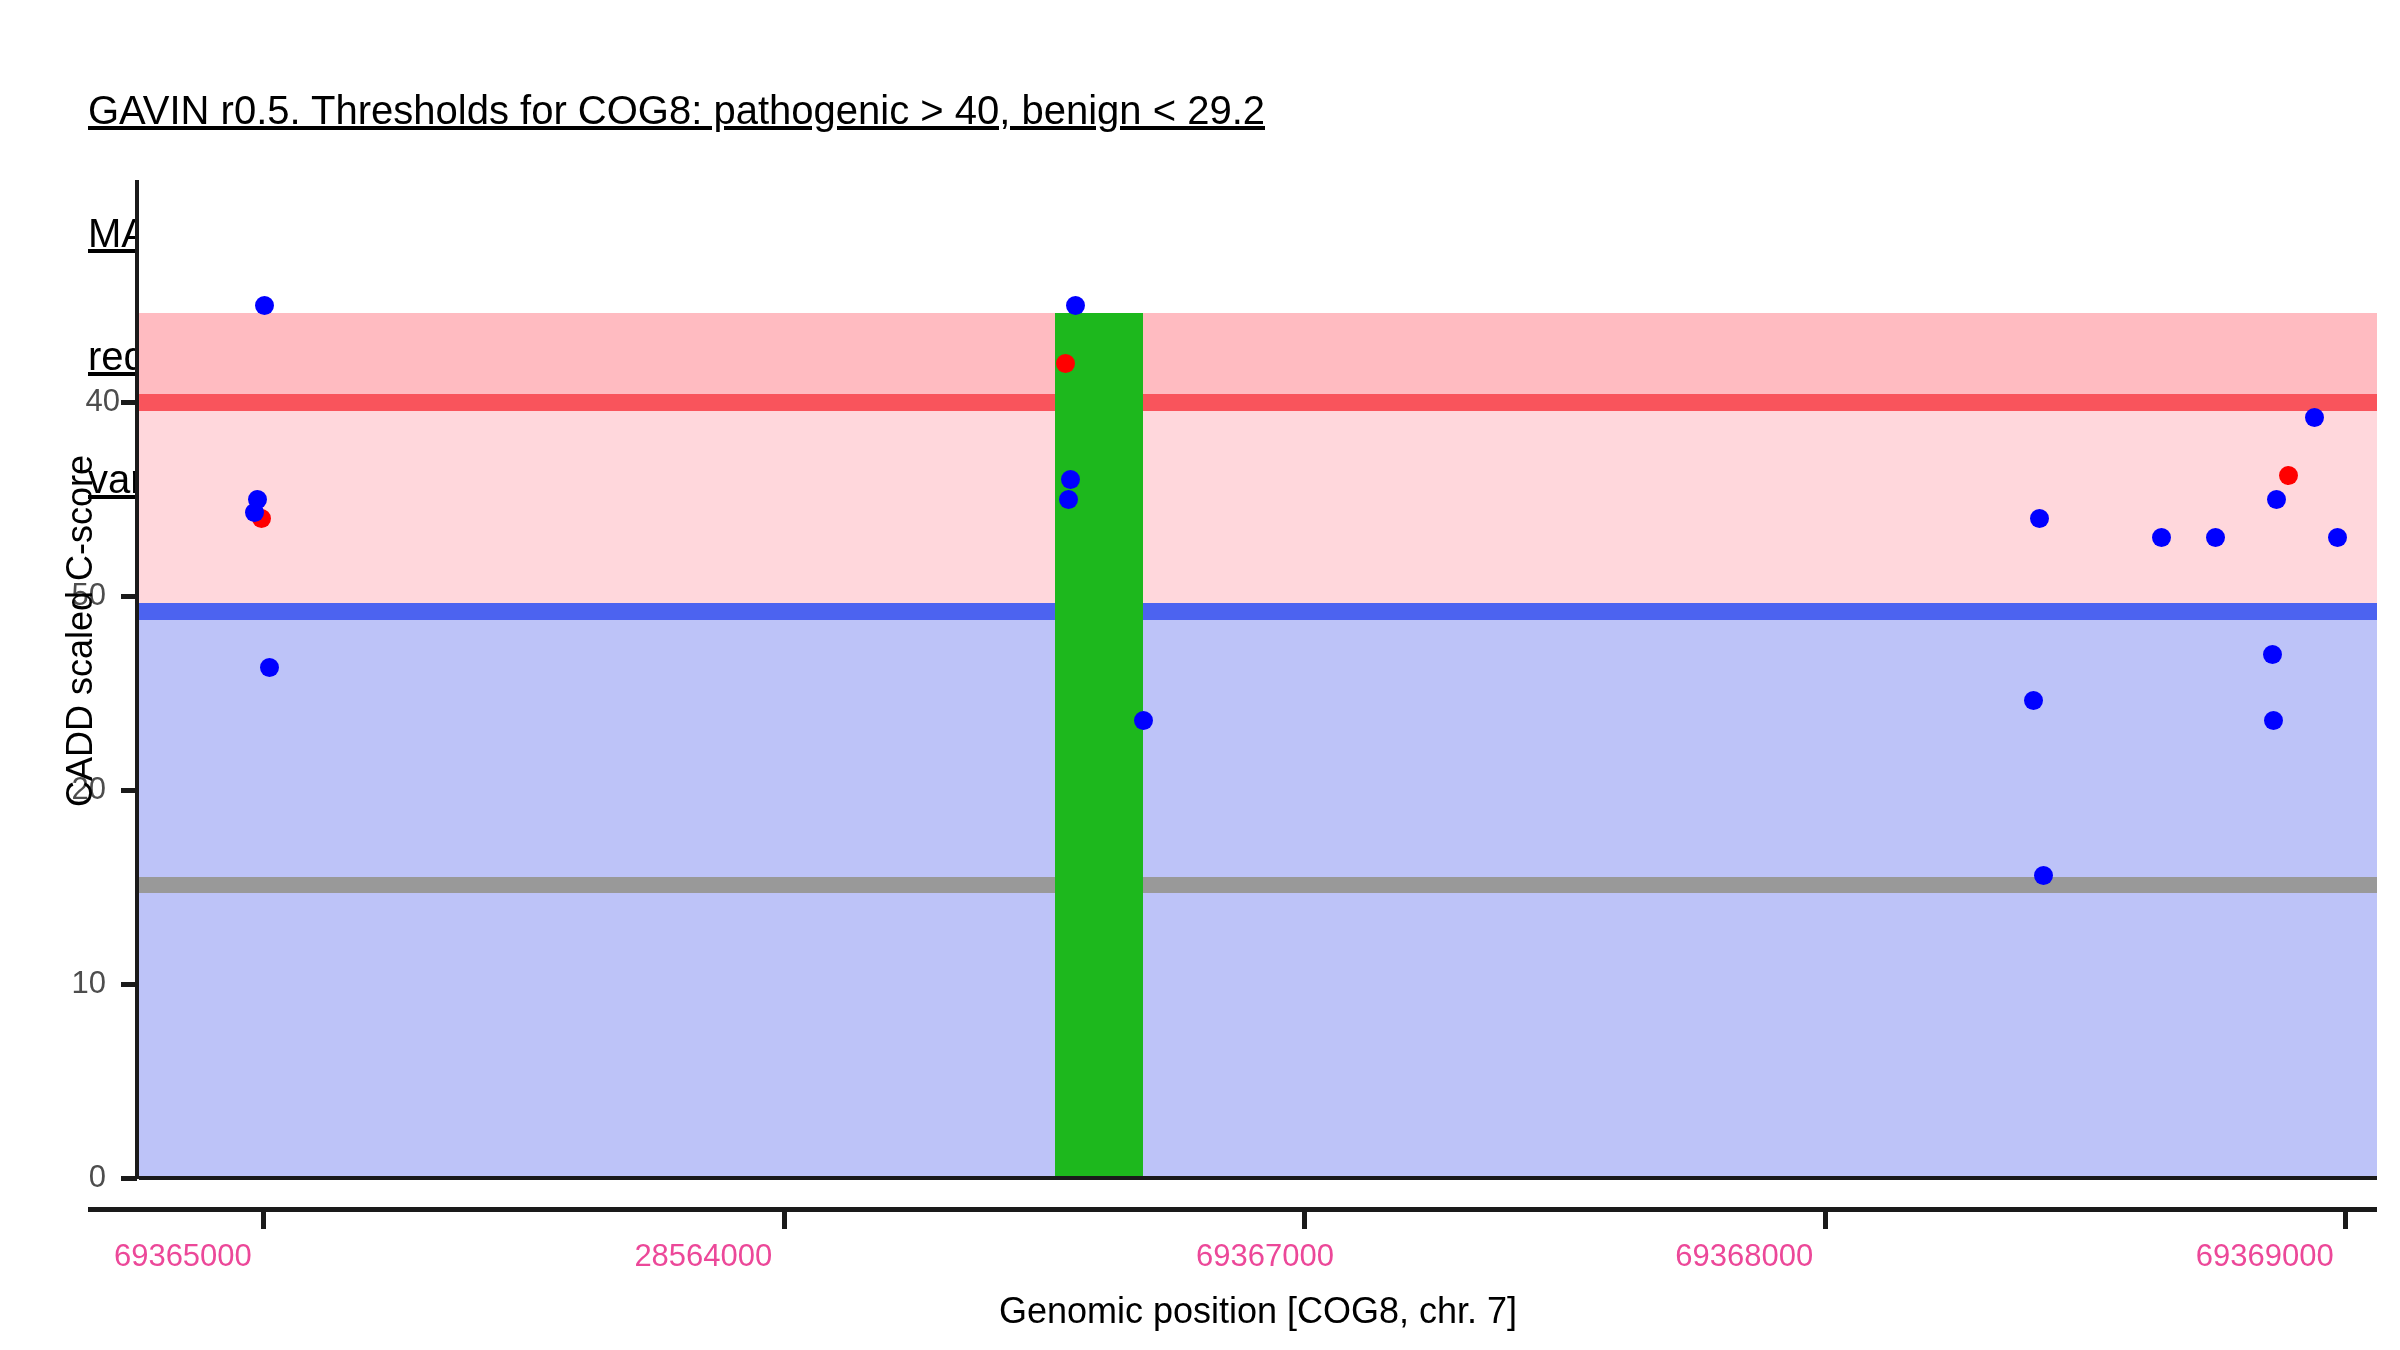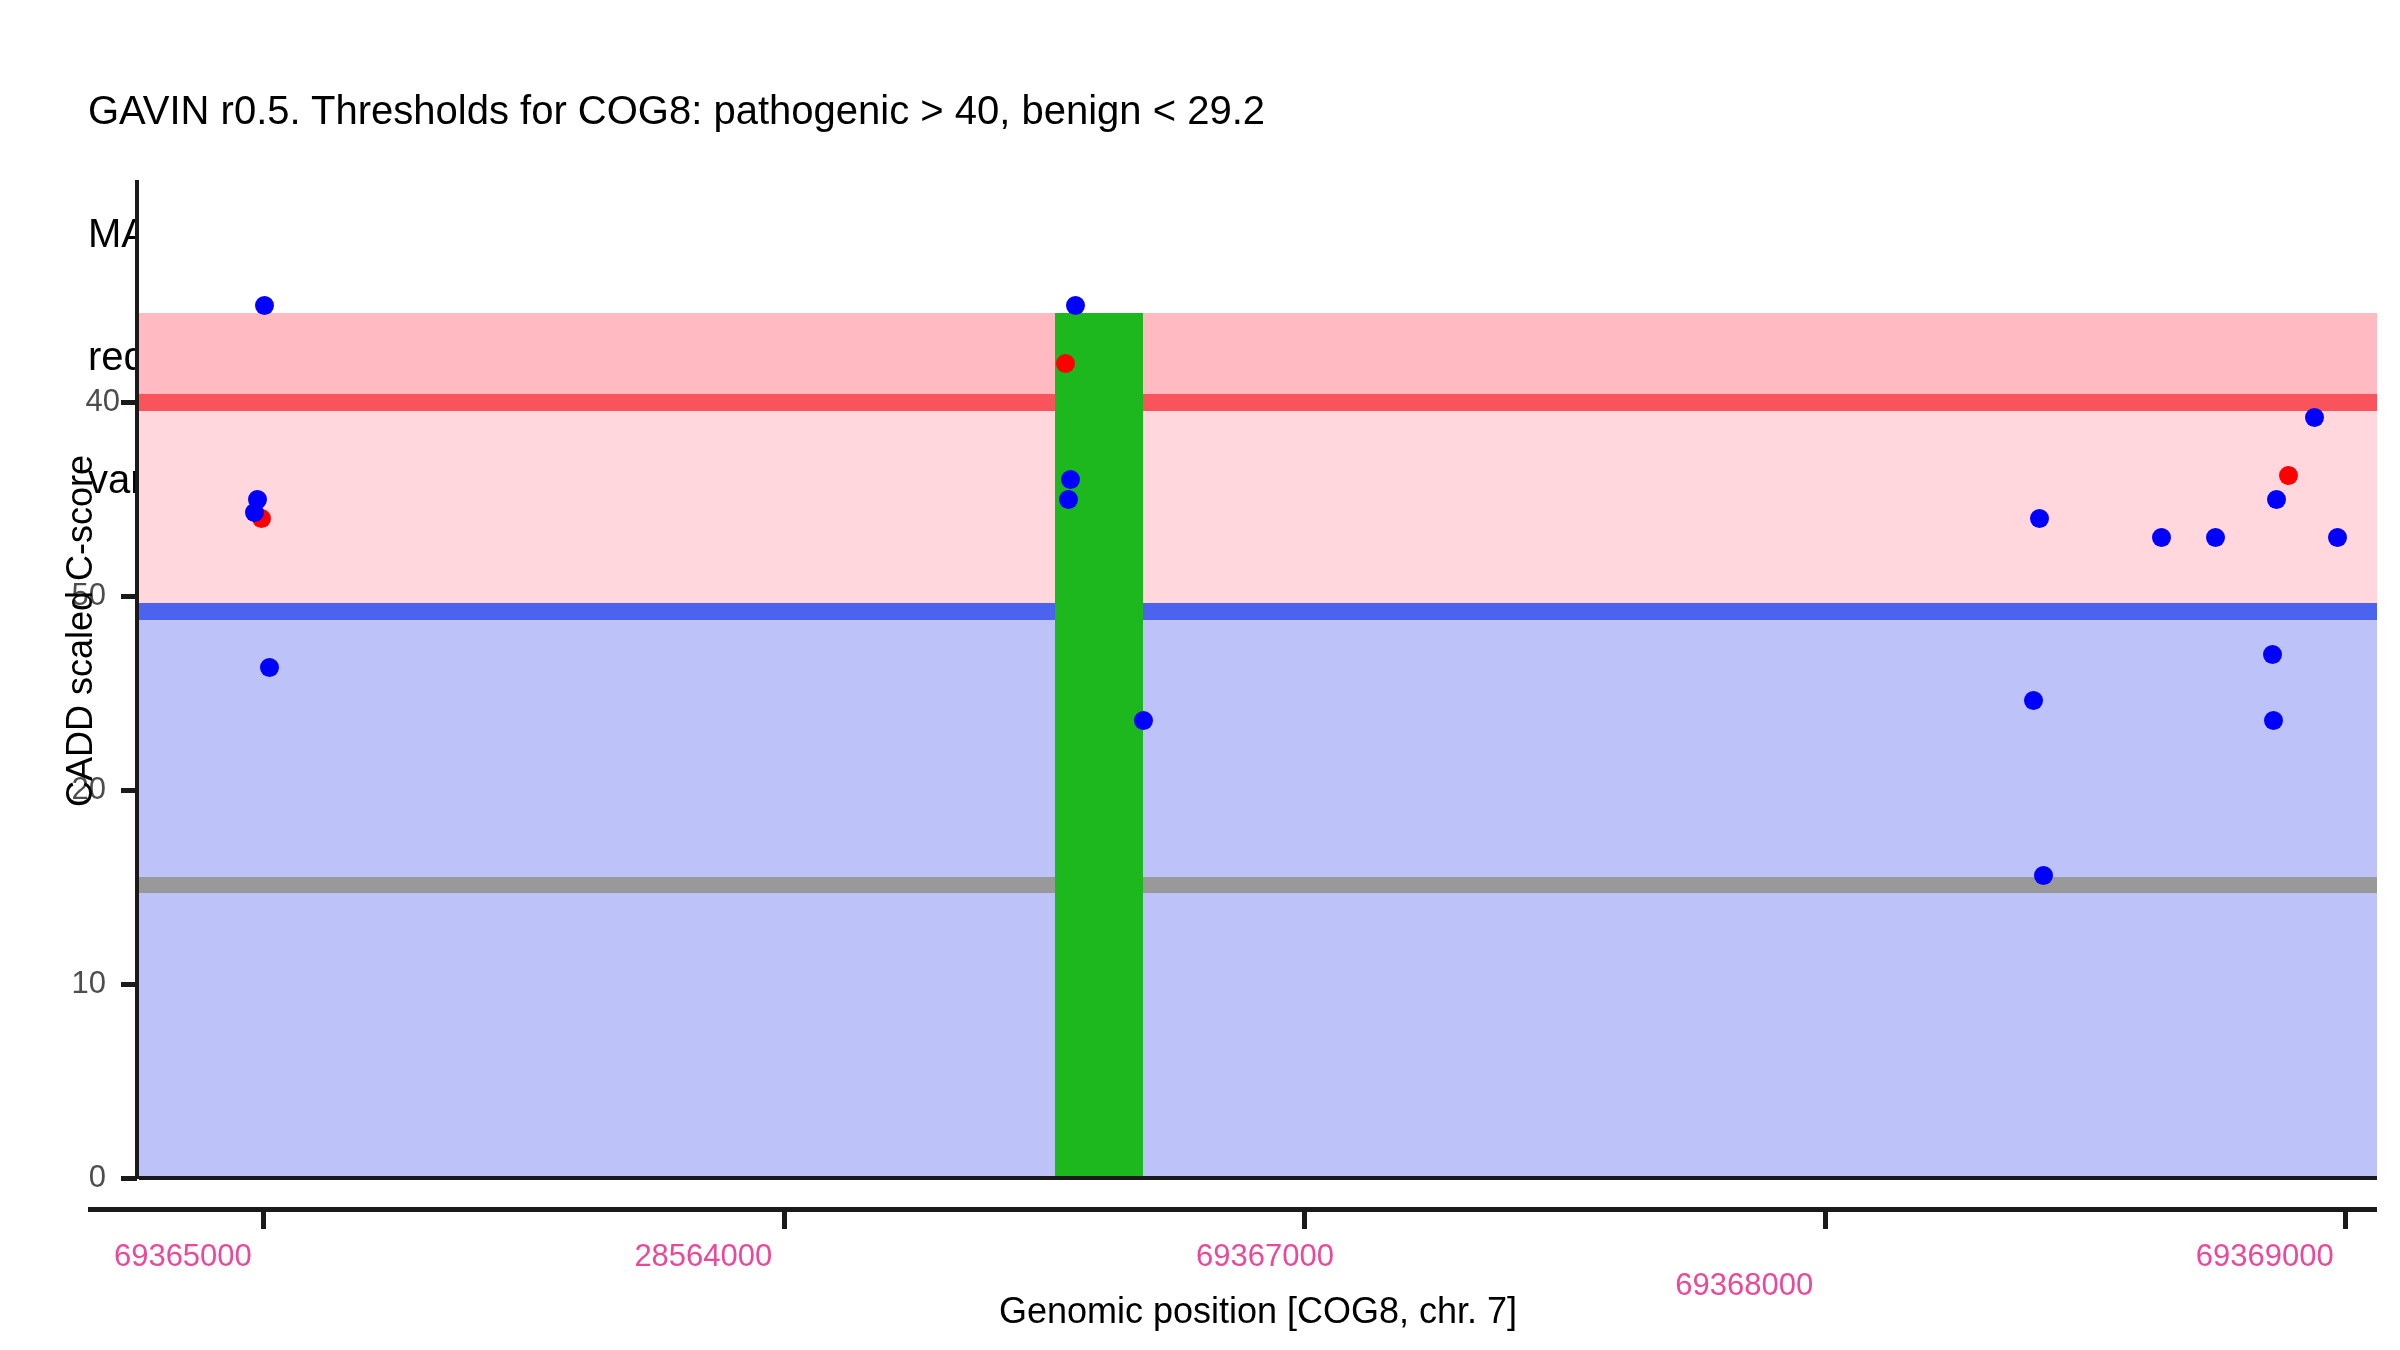--- a/index.html
+++ b/index.html
@@ -19,21 +19,21 @@
   #plot-title {
     position: absolute;
     left: 88px;
     top: 8px;
     width: 2280px;
     font-size: 40px;
     line-height: 41px;
     color: #000000;
     white-space: pre;
   }
-  #plot-title div { white-space: pre; }
+  #plot-title div { white-space: pre; text-decoration: underline; }
 
   
   #panel {
     position: absolute;
     left: 139px;
     top: 180px;
     width: 2238px;
     height: 998px;
     background: #ffffff;
     overflow: hidden;
@@ -194,19 +194,19 @@
     <div class="ytl" style="left: 6px; top: 577px;">50</div>
     <div class="ytick" style="top: 399.5px;"></div>
     <div class="ytl" style="left: 20px; top: 383px;">40</div>
     <div class="xtick" style="left: 261.412px;"></div>
     <div class="xtl" style="left: 113.912px;">69365000</div>
     <div class="xtick" style="left: 781.877px;"></div>
     <div class="xtl" style="left: 634.377px;">28564000</div>
     <div class="xtick" style="left: 1302.34px;"></div>
     <div class="xtl" style="left: 1196px;">69367000</div>
     <div class="xtick" style="left: 1822.81px;"></div>
-    <div class="xtl" style="left: 1675.31px; margin-top: 29px;">69368000</div>
+    <div class="xtl" style="left: 1675.31px;">69368000</div>
     <div class="xtick" style="left: 2343.27px;"></div>
     <div class="xtl" style="left: 2195.77px;">69369000</div>
   </div>
 
 <div id="y-axis-title">CADD scaled C-score</div>
 <div id="x-axis-title">Genomic position [COG8, chr. 7]</div>
 
 </body></html>

